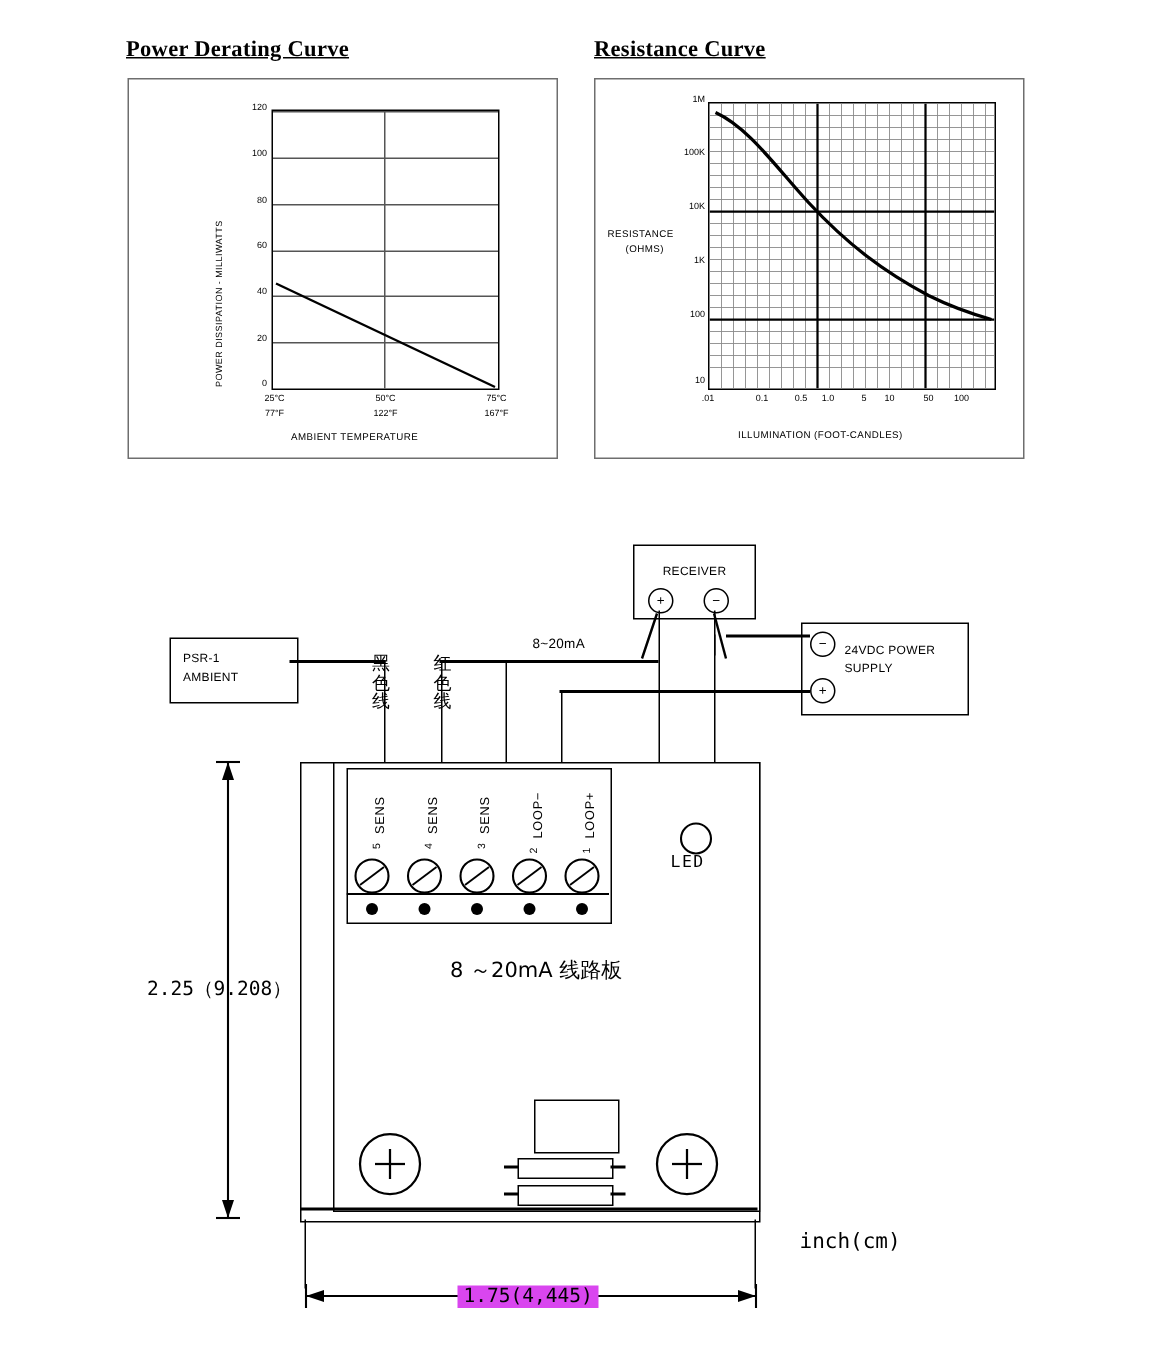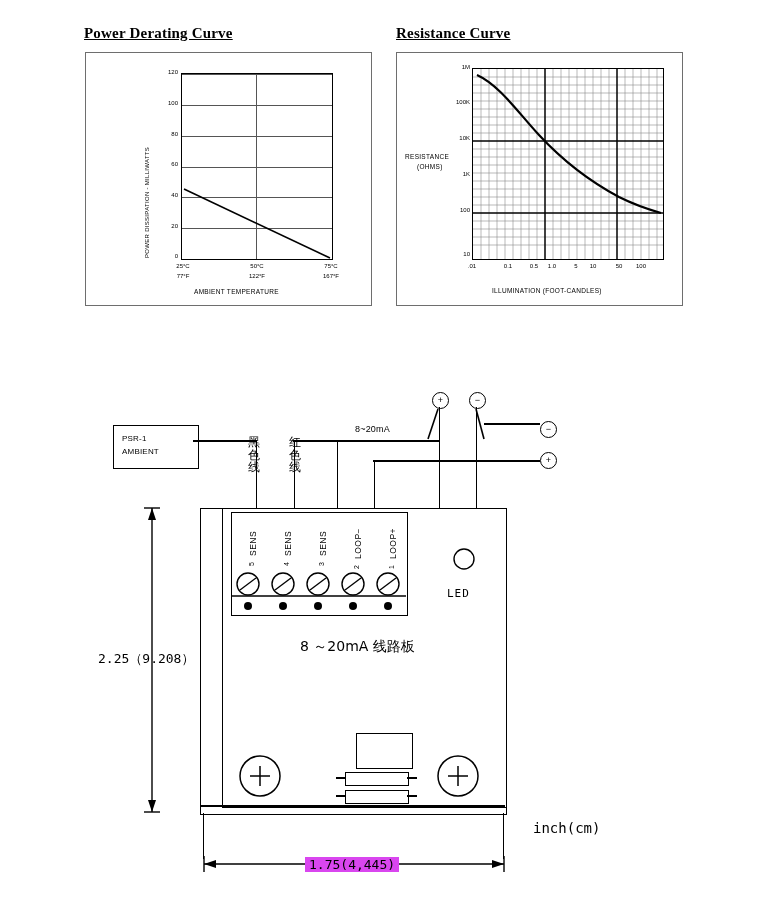--- a/index.html
+++ b/index.html
@@ -190,27 +190,34 @@
     <div class="tick-lbl" style="left:214px;top:210px;width:16px;">50</div>
     <div class="tick-lbl" style="left:234px;top:210px;width:20px;">100</div>
 
     <div class="ax-title" style="left:8px;top:100px;">RESISTANCE</div>
     <div class="ax-title" style="left:20px;top:110px;">(OHMS)</div>
     <div class="ax-title" style="left:95px;top:234px;">ILLUMINATION (FOOT-CANDLES)</div>
   </div>
 
   <div class="abs" style="left:0;top:0;width:780px;height:904px;">
 
+    <div class="sbox" style="left:422px;top:363px;width:80px;height:48px;">
+      <span style="margin-top:-14px;">RECEIVER</span>
+    </div>
     <div class="term" style="left:432px;top:392px;width:15px;height:15px;">
       <span>+</span>
     </div>
     <div class="term" style="left:469px;top:392px;width:15px;height:15px;">
       <span>−</span>
     </div>
 
+    <div class="sbox" style="left:534px;top:415px;width:110px;height:60px;">
+      <span style="position:absolute;left:28px;top:13px;">24VDC POWER</span>
+      <span style="position:absolute;left:28px;top:25px;">SUPPLY</span>
+    </div>
     <div class="term" style="left:540px;top:421px;width:15px;height:15px;">
       <span>−</span>
     </div>
     <div class="term" style="left:540px;top:452px;width:15px;height:15px;">
       <span>+</span>
     </div>
 
     <div class="sbox left" style="left:113px;top:425px;width:80px;height:42px;">
       <span style="position:absolute;left:8px;top:8px;">PSR-1</span>
       <span style="position:absolute;left:8px;top:21px;">AMBIENT</span>
@@ -279,21 +286,21 @@
         <circle cx="87" cy="40" r="4"></circle>
           <circle cx="122" cy="40" r="4"></circle>
         <circle cx="157" cy="40" r="4"></circle>
       </g>
       <line x1="0" y1="30" x2="175" y2="30" stroke="#000" stroke-width="1.4"></line>
     </svg>
 
     <svg class="abs" style="left:448px;top:546px;width:32px;height:30px;">
       <circle cx="16" cy="13" r="10" fill="#fff" stroke="#000" stroke-width="1.4"></circle>
     </svg>
-    <div class="lbl-mono" style="left:447px;top:587px;letter-spacing:1px;">LED</div>
+    <div class="lbl-mono" style="left:447px;top:568px;letter-spacing:1px;">LED</div>
 
     <div class="abs" style="left:300px;top:638px;font-size:14px;font-family:'DejaVu Sans',sans-serif;">8 ～20mA 线路板</div>
 
     <svg class="abs" style="left:232px;top:748px;width:60px;height:56px;">
       <circle cx="28" cy="28" r="20" fill="#fff" stroke="#000" stroke-width="1.5"></circle>
       <line x1="18" y1="28" x2="38" y2="28" stroke="#000" stroke-width="1.5"></line>
       <line x1="28" y1="18" x2="28" y2="38" stroke="#000" stroke-width="1.5"></line>
     </svg>
     <svg class="abs" style="left:430px;top:748px;width:60px;height:56px;">
       <circle cx="28" cy="28" r="20" fill="#fff" stroke="#000" stroke-width="1.5"></circle>

